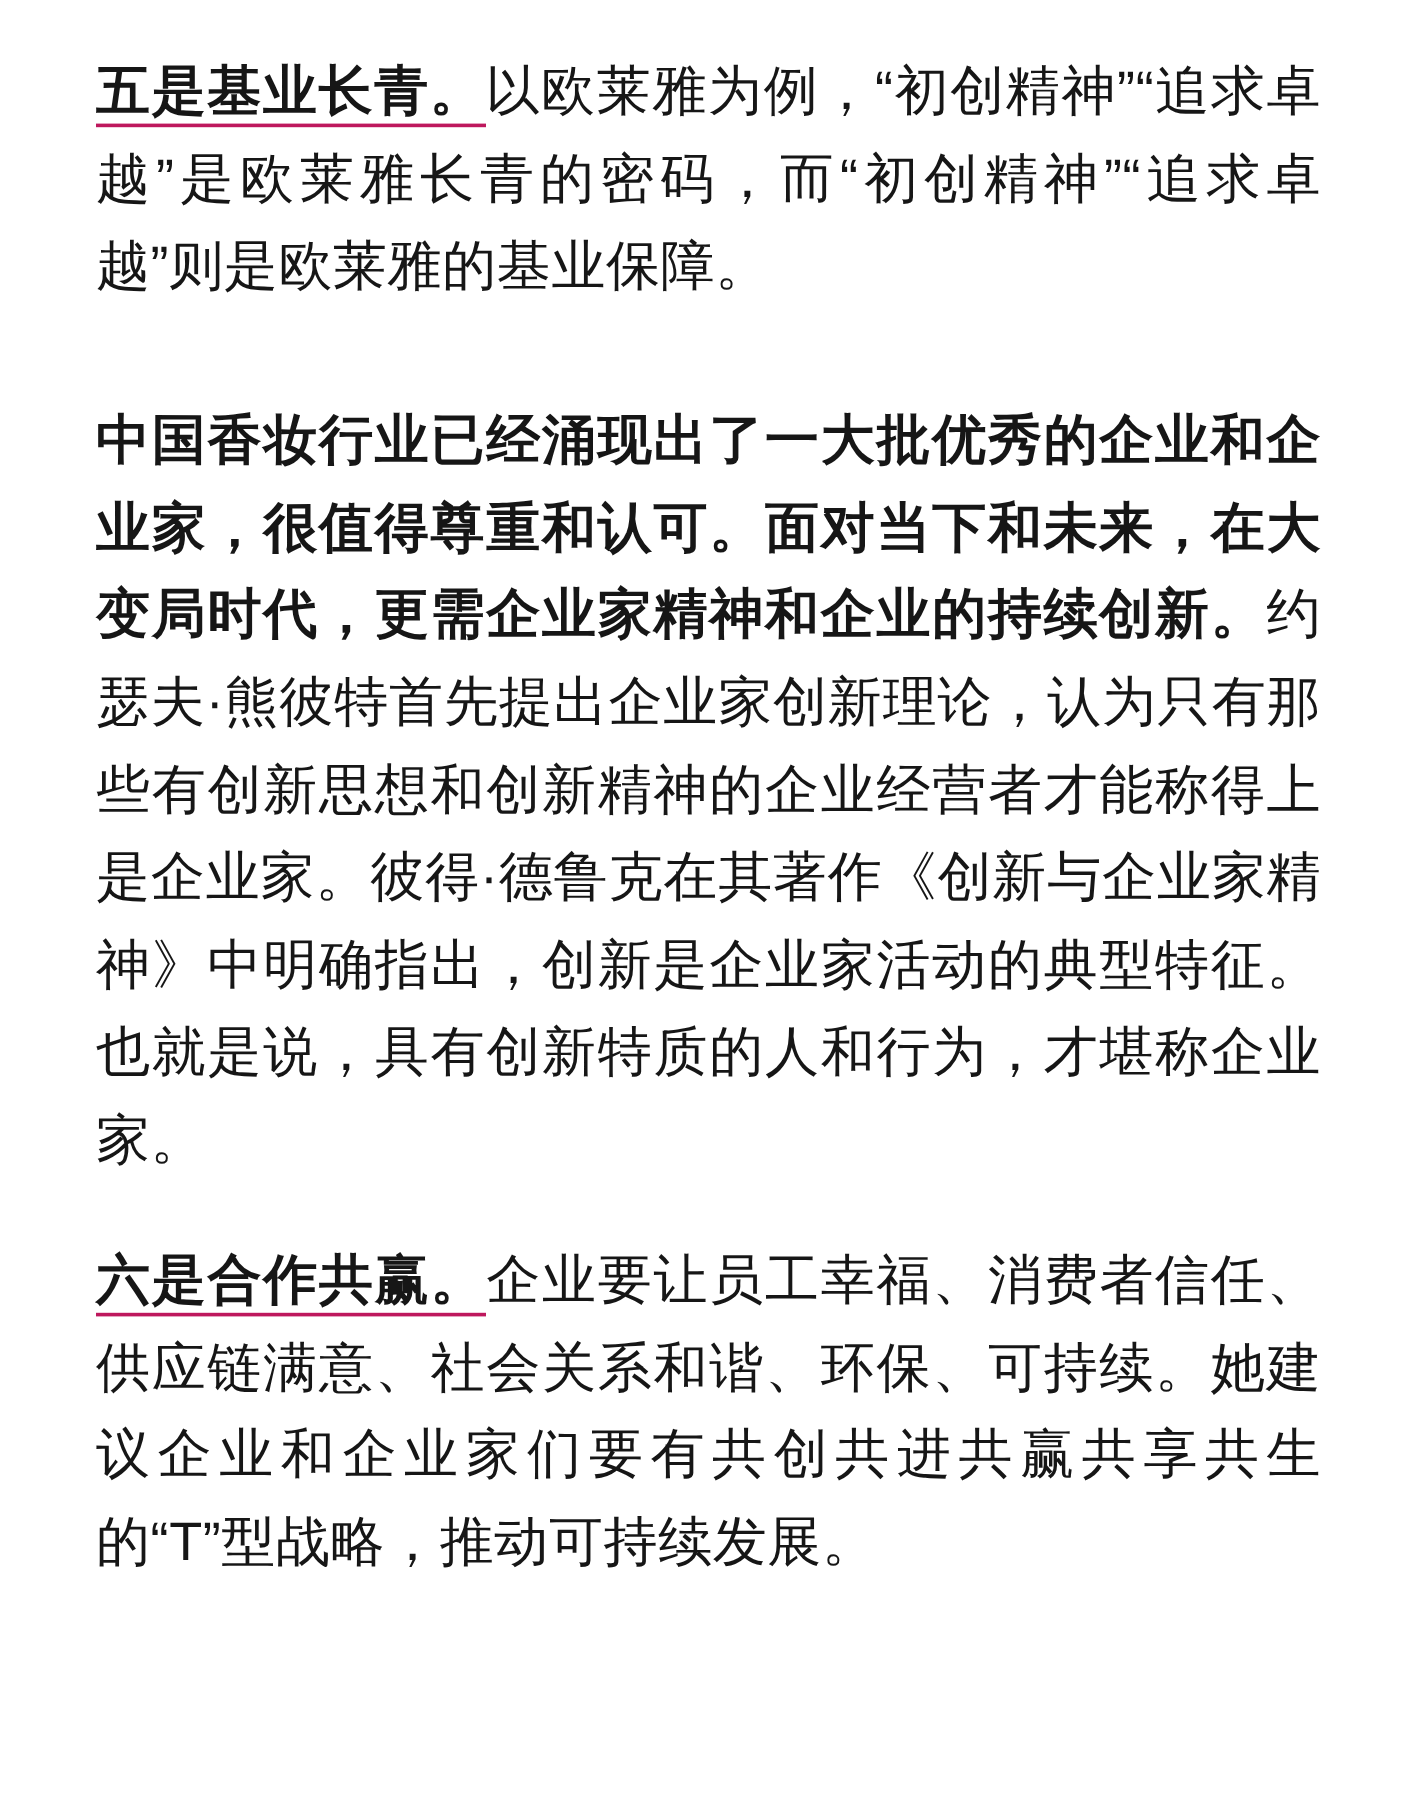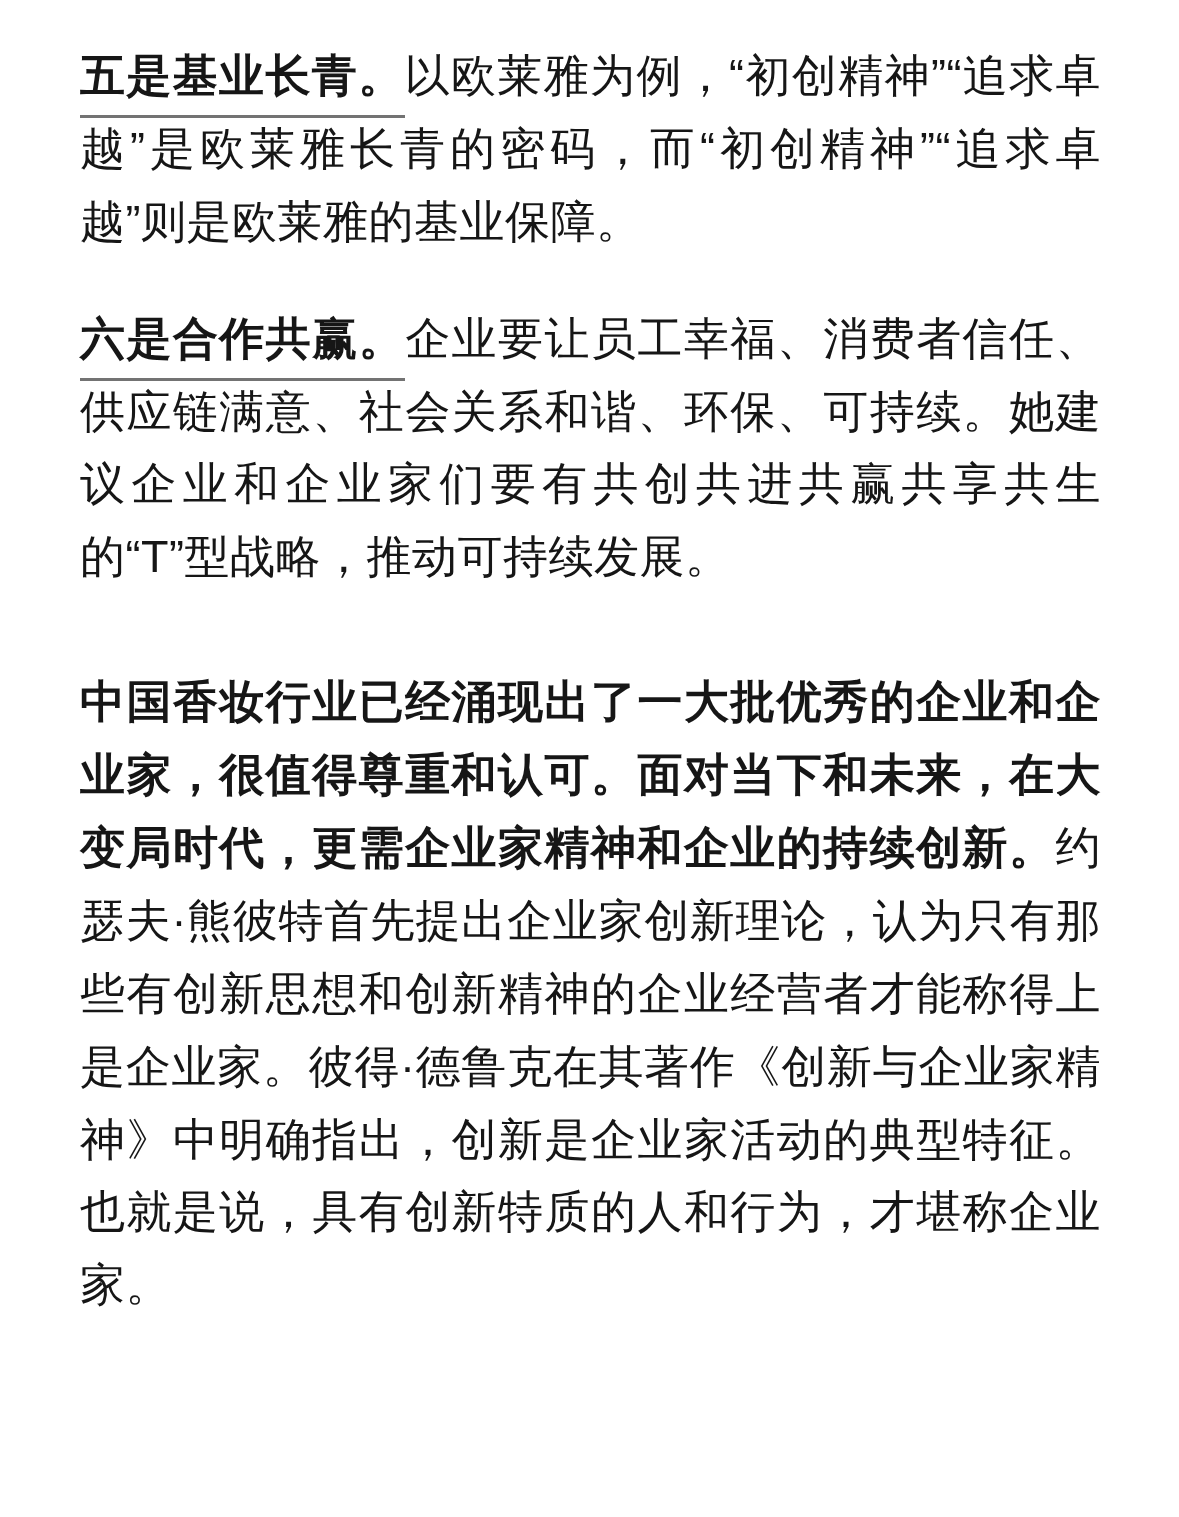--- a/index.html
+++ b/index.html
@@ -28,40 +28,40 @@
     text-align: justify;
     text-justify: inter-ideograph;
     margin: 0 0 44px 0;
     color: #161616;
   }
   .para:last-child {
     margin-bottom: 0;
   }
   .lead {
     font-weight: bold;
-    border-bottom: 3px solid #737373;
-    padding-bottom: 14px;
+    border-bottom: 3px solid #be185d;
+    padding-bottom: 2px;
   }
   .strong {
     font-weight: bold;
   }
   .para-emphasis {
     margin-top: 72px;
   }
 </style>
 </head>
 <body>
 
 <div class="page">
 
   <p class="para">
     <span class="lead">五是基业长青。</span><span>以欧莱雅为例，“初创精神”“追求卓越”是欧莱雅长青的密码，而“初创精神”“追求卓越”则是欧莱雅的基业保障。</span>
   </p>
 
+  <p class="para para-emphasis">
+    <span class="strong">中国香妆行业已经涌现出了一大批优秀的企业和企业家，很值得尊重和认可。面对当下和未来，在大变局时代，更需企业家精神和企业的持续创新。</span><span>约瑟夫·熊彼特首先提出企业家创新理论，认为只有那些有创新思想和创新精神的企业经营者才能称得上是企业家。彼得·德鲁克在其著作《创新与企业家精神》中明确指出，创新是企业家活动的典型特征。也就是说，具有创新特质的人和行为，才堪称企业家。</span>
+  </p>
+
   <p class="para">
     <span class="lead">六是合作共赢。</span><span>企业要让员工幸福、消费者信任、供应链满意、社会关系和谐、环保、可持续。她建议企业和企业家们要有共创共进共赢共享共生的“T”型战略，推动可持续发展。</span>
-  </p>
-
-  <p class="para para-emphasis">
-    <span class="strong">中国香妆行业已经涌现出了一大批优秀的企业和企业家，很值得尊重和认可。面对当下和未来，在大变局时代，更需企业家精神和企业的持续创新。</span><span>约瑟夫·熊彼特首先提出企业家创新理论，认为只有那些有创新思想和创新精神的企业经营者才能称得上是企业家。彼得·德鲁克在其著作《创新与企业家精神》中明确指出，创新是企业家活动的典型特征。也就是说，具有创新特质的人和行为，才堪称企业家。</span>
   </p>
 
 </div>
 
 </body></html>

